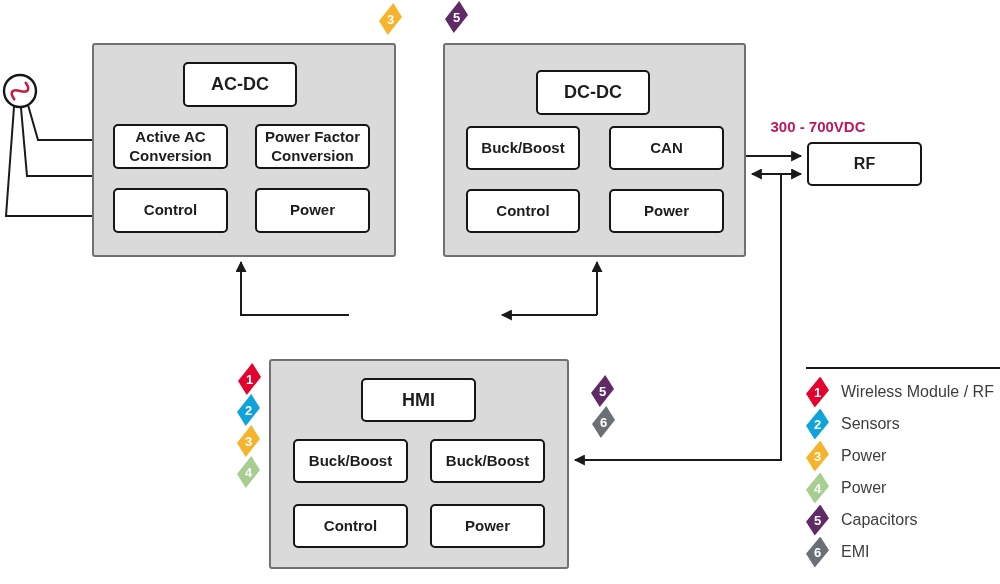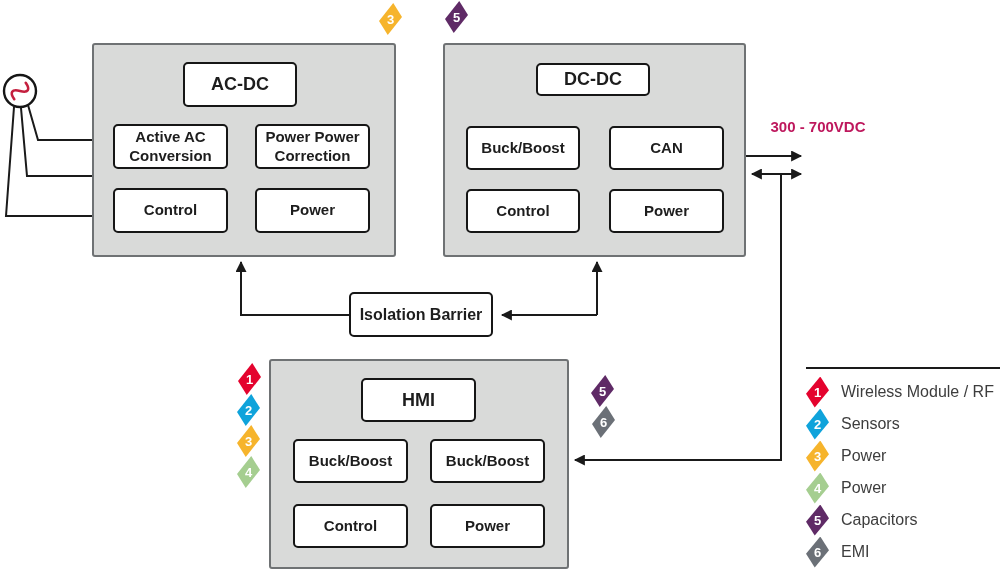--- a/index.html
+++ b/index.html
@@ -134,39 +134,39 @@
       <circle cx="20" cy="91" r="16" fill="#ffffff" stroke="#161616" stroke-width="2.4"></circle>
       <g transform="rotate(-55 20 91)">
         <path d="M10,91 C13,83 17,83 20,91 C23,99 27,99 30,91" stroke="#C41F3E" stroke-width="2.6" fill="none" stroke-linecap="round"></path>
       </g>
     </g>
   </svg>
 
   <div class="group" style="left:92px;top:43px;width:304px;height:214px"></div>
   <div class="box title" style="left:183px;top:62px;width:114px;height:45px">AC-DC</div>
   <div class="box" style="left:113px;top:124px;width:115px;height:45px">Active AC Conversion</div>
-  <div class="box" style="left:255px;top:124px;width:115px;height:45px">Power Power Correction</div>
+  <div class="box" style="left:255px;top:124px;width:115px;height:45px">Power Factor Conversion</div>
   <div class="box" style="left:113px;top:188px;width:115px;height:45px">Control</div>
   <div class="box" style="left:255px;top:188px;width:115px;height:45px">Power</div>
 
   <div class="group" style="left:443px;top:43px;width:303px;height:214px"></div>
-  <div class="box title" style="left:536px;top:63px;width:114px;height:33px">DC-DC</div>
+  <div class="box title" style="left:536px;top:70px;width:114px;height:45px">DC-DC</div>
   <div class="box" style="left:466px;top:126px;width:114px;height:44px">Buck/Boost</div>
   <div class="box" style="left:609px;top:126px;width:115px;height:44px">CAN</div>
   <div class="box" style="left:466px;top:189px;width:114px;height:44px">Control</div>
   <div class="box" style="left:609px;top:189px;width:115px;height:44px">Power</div>
 
   <div class="group" style="left:269px;top:359px;width:300px;height:210px"></div>
   <div class="box title" style="left:361px;top:378px;width:115px;height:44px">HMI</div>
   <div class="box" style="left:293px;top:439px;width:115px;height:44px">Buck/Boost</div>
   <div class="box" style="left:430px;top:439px;width:115px;height:44px">Buck/Boost</div>
   <div class="box" style="left:293px;top:504px;width:115px;height:44px">Control</div>
   <div class="box" style="left:430px;top:504px;width:115px;height:44px">Power</div>
 
-  <div class="box plain" style="left:349px;top:292px;width:144px;height:45px">Isolation Barrier</div>
+  <div class="box plain" style="left:807px;top:142px;width:115px;height:44px">RF</div>
   <div class="label-voltage">300 - 700VDC</div>
 
   <div class="badge" style="left: 379px; top: 3px; background-color: rgb(246, 180, 44);">3</div>
   <div class="badge" style="left: 445px; top: 1px; background-color: rgb(95, 42, 102);">5</div>
 
   <div class="badge" style="left: 238px; top: 363px; background-color: rgb(228, 3, 46);">1</div>
   <div class="badge" style="left: 237px; top: 394px; background-color: rgb(15, 163, 219);">2</div>
   <div class="badge" style="left: 237px; top: 425px; background-color: rgb(246, 180, 44);">3</div>
   <div class="badge" style="left: 237px; top: 456px; background-color: rgb(165, 206, 144);">4</div>
 

